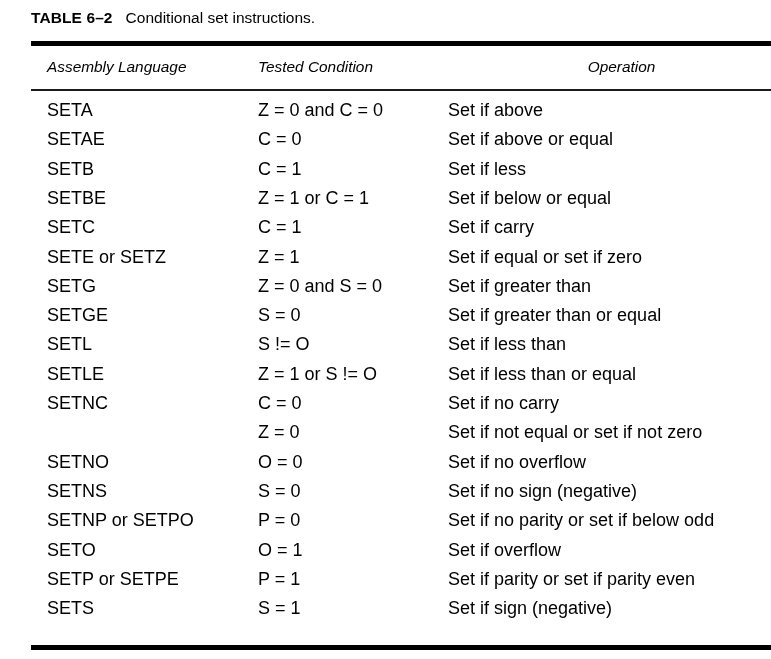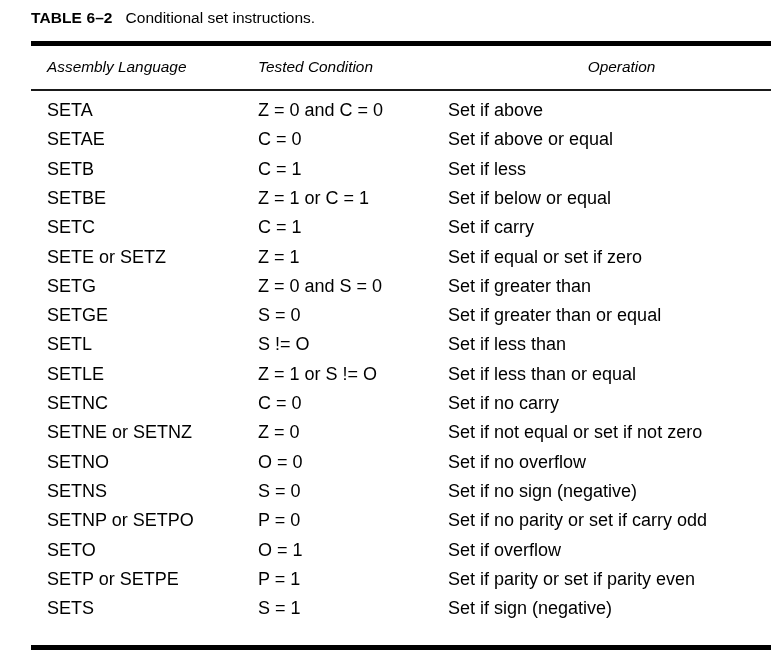--- a/index.html
+++ b/index.html
@@ -152,38 +152,37 @@
         <div class="cell col-asm">SETLE</div>
         <div class="cell col-cond">Z = 1 or S != O</div>
         <div class="cell col-op">Set if less than or equal</div>
       </div>
       <div class="row" style="top: 389px; text-align: center;">
         <div class="cell col-asm">SETNC</div>
         <div class="cell col-cond">C = 0</div>
         <div class="cell col-op">Set if no carry</div>
       </div>
       <div class="row" style="top: 418.3px;">
-        <div class="cell col-asm">SETNE or SETNZ</div>
         <div class="cell col-cond">Z = 0</div>
         <div class="cell col-op">Set if not equal or set if not zero</div>
       </div>
       <div class="row" style="top: 447.6px;">
         <div class="cell col-asm">SETNO</div>
         <div class="cell col-cond">O = 0</div>
         <div class="cell col-op">Set if no overflow</div>
       </div>
       <div class="row" style="top: 476.9px;">
         <div class="cell col-asm">SETNS</div>
         <div class="cell col-cond">S = 0</div>
         <div class="cell col-op">Set if no sign (negative)</div>
       </div>
       <div class="row" style="top: 506.2px;">
         <div class="cell col-asm">SETNP or SETPO</div>
         <div class="cell col-cond">P = 0</div>
-        <div class="cell col-op">Set if no parity or set if carry odd</div>
+        <div class="cell col-op">Set if no parity or set if below odd</div>
       </div>
       <div class="row" style="top: 535.5px;">
         <div class="cell col-asm">SETO</div>
         <div class="cell col-cond">O = 1</div>
         <div class="cell col-op">Set if overflow</div>
       </div>
       <div class="row" style="top: 564.8px;">
         <div class="cell col-asm">SETP or SETPE</div>
         <div class="cell col-cond">P = 1</div>
         <div class="cell col-op">Set if parity or set if parity even</div>

